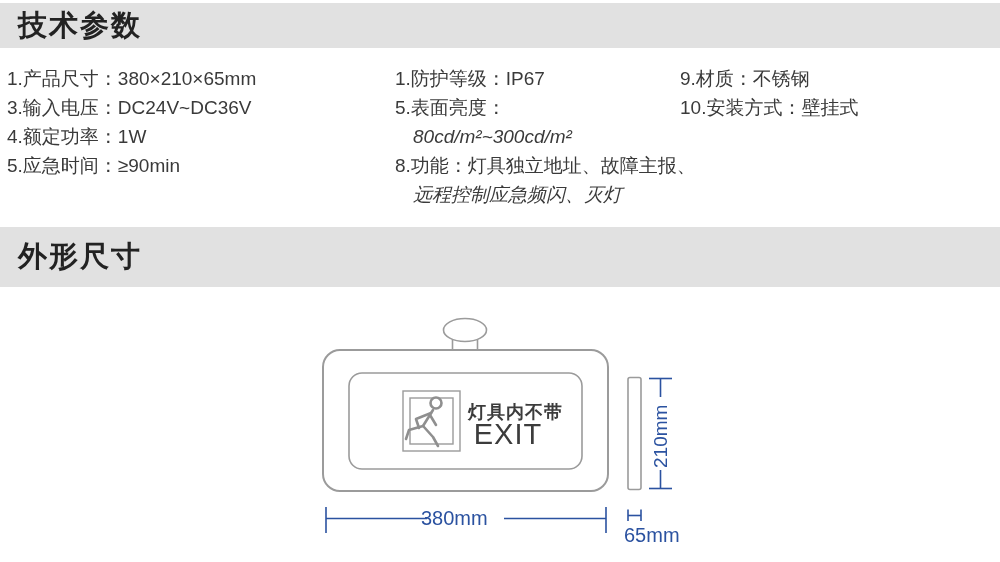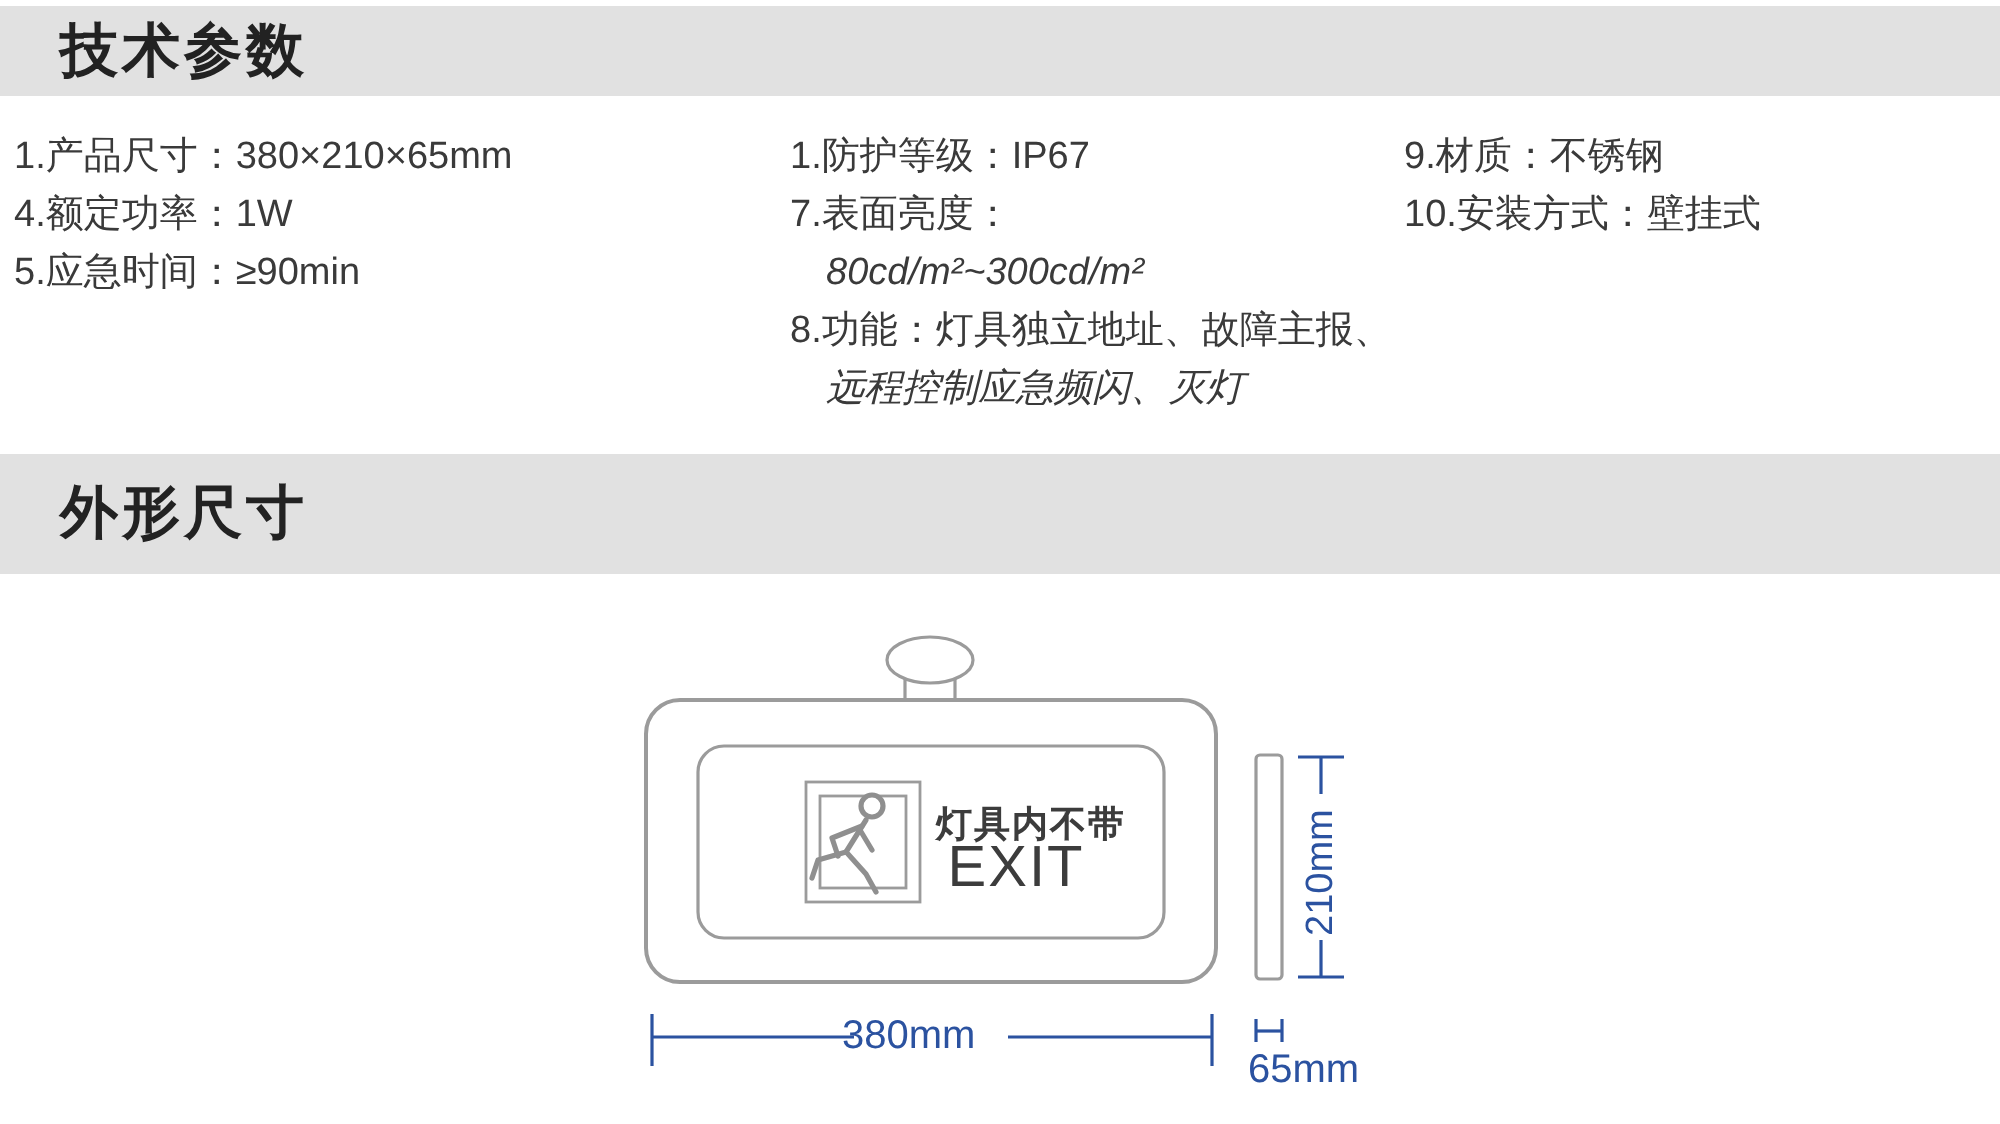--- a/index.html
+++ b/index.html
@@ -7,32 +7,32 @@
     width:1000px;height:562px;background:#ffffff;
     font-family:"Liberation Sans","DejaVu Sans",sans-serif;
     color:#3a3a3a;overflow:hidden;position:relative;
   }
   .page{position:absolute;inset:0;width:1000px;height:562px;background:#fff;}
   .section-bar{
     position:absolute;left:0;width:1000px;background:#e1e1e1;
     display:flex;align-items:center;
   }
   .section-bar h1{
-    margin:12px;padding-left:18px;font-size:29px;font-weight:bold;
+    margin:0;padding-left:18px;font-size:29px;font-weight:bold;
     color:#222;letter-spacing:2px;
   }
   .bar-1{top:3px;height:45px;}
   .bar-2{top:227px;height:60px;}
   .param-col{
     position:absolute;top:64px;font-size:19px;line-height:29px;
     color:#3a3a3a;white-space:nowrap;
   }
   .col-1{left:7px;}
   .col-2{left:395px;}
-  .col-3{left:702px;}
+  .col-3{left:680px;}
   .param-line.red{color:#dd3c3c;}
   .param-line.indent{padding-left:18px;font-style:italic;}
   .drawing-svg{position:absolute;left:0;top:280px;width:1000px;height:282px;}
   .overlay-label{position:absolute;white-space:nowrap;}
   .sign-cn{left:468px;top:400px;font-size:18px;font-weight:bold;color:#3c3c3c;letter-spacing:1px;}
   .sign-en{left:468px;top:418px;width:80px;text-align:center;font-size:29px;color:#3c3c3c;letter-spacing:1px;}
   .dim-label{color:#2b52a0;font-size:20px;}
   .dim-380{left:421px;top:507px;width:90px;}
   .dim-65{left:624px;top:524px;}
   .dim-210{
@@ -46,27 +46,28 @@
 <body>
 
 <div class="page">
 
   <div class="section-bar bar-1">
     <h1>技术参数</h1>
   </div>
 
   <div class="param-col col-1">
     <div class="param-line">1.产品尺寸：380×210×65mm</div>
+    <div class="param-line">3.输入电压：DC24V~DC36V</div>
     <div class="param-line">4.额定功率：1W</div>
     <div class="param-line">5.应急时间：≥90min</div>
   </div>
 
   <div class="param-col col-2">
     <div class="param-line">1.防护等级：IP67</div>
-    <div class="param-line">7.表面亮度：</div>
+    <div class="param-line">5.表面亮度：</div>
     <div class="param-line indent">80cd/m²~300cd/m²</div>
     <div class="param-line">8.功能：灯具独立地址、故障主报、</div>
     <div class="param-line indent">远程控制应急频闪、灭灯</div>
   </div>
 
   <div class="param-col col-3">
     <div class="param-line">9.材质：不锈钢</div>
     <div class="param-line">10.安装方式：壁挂式</div>
   </div>
 

